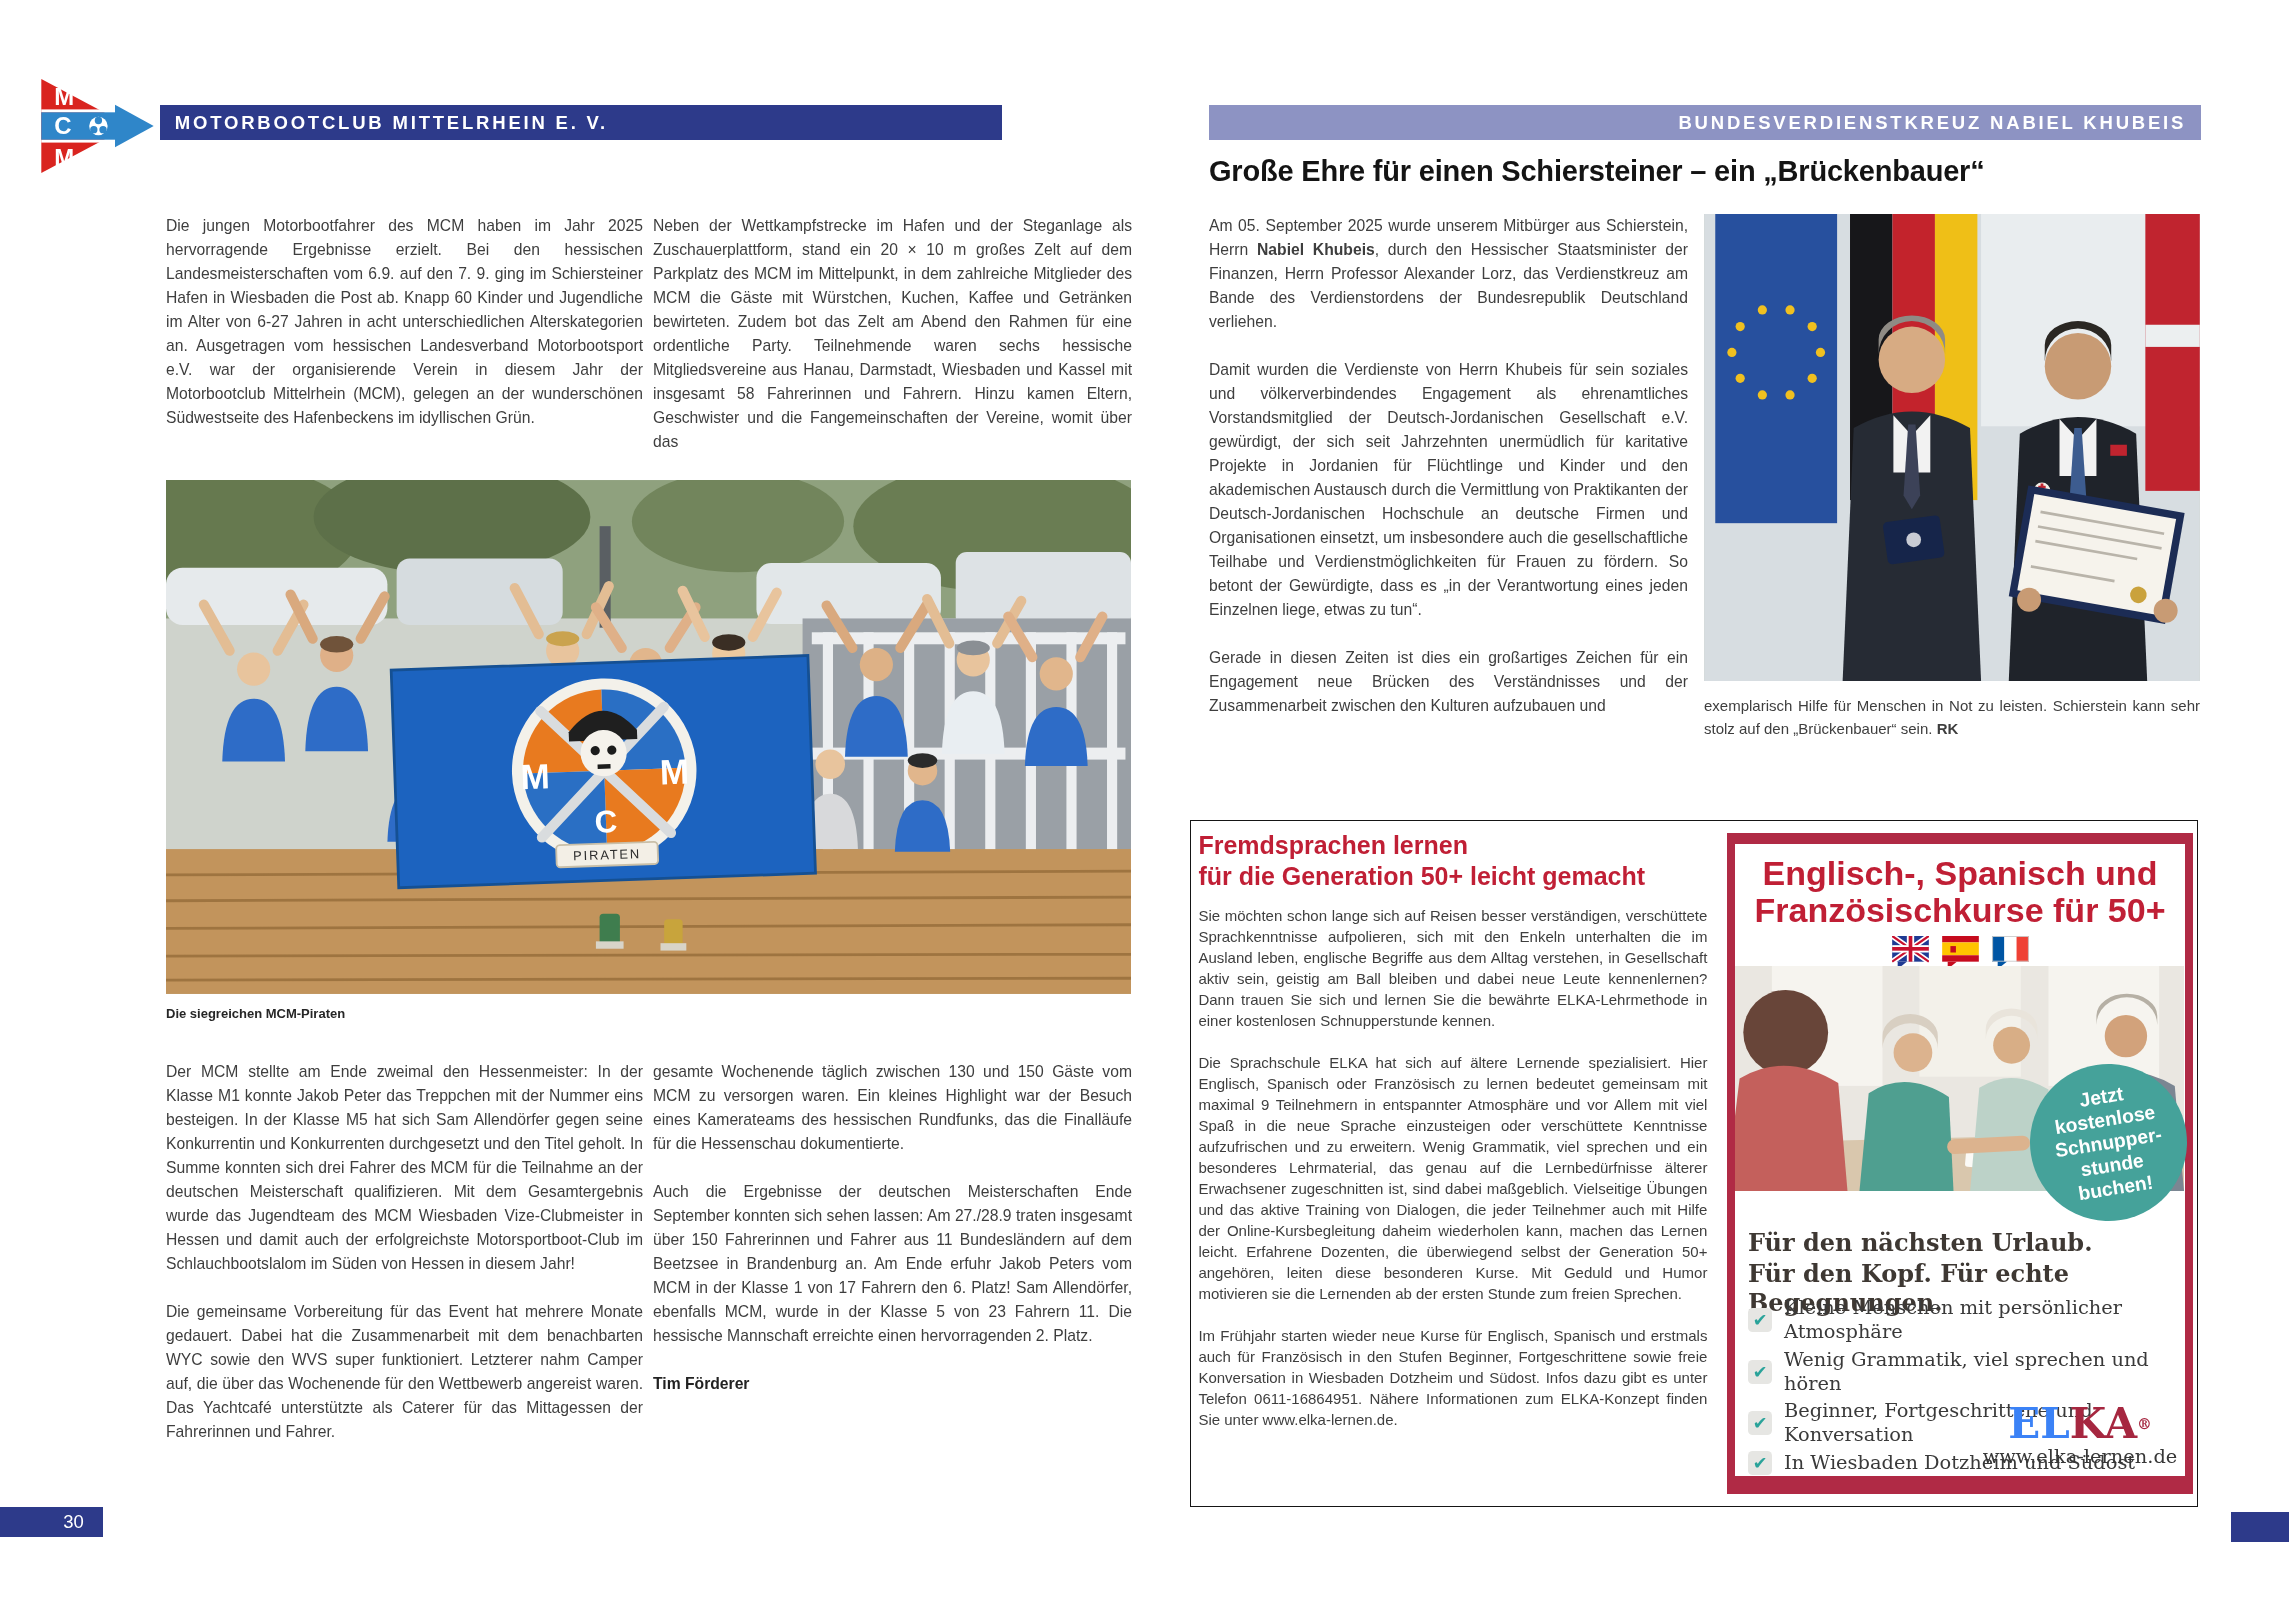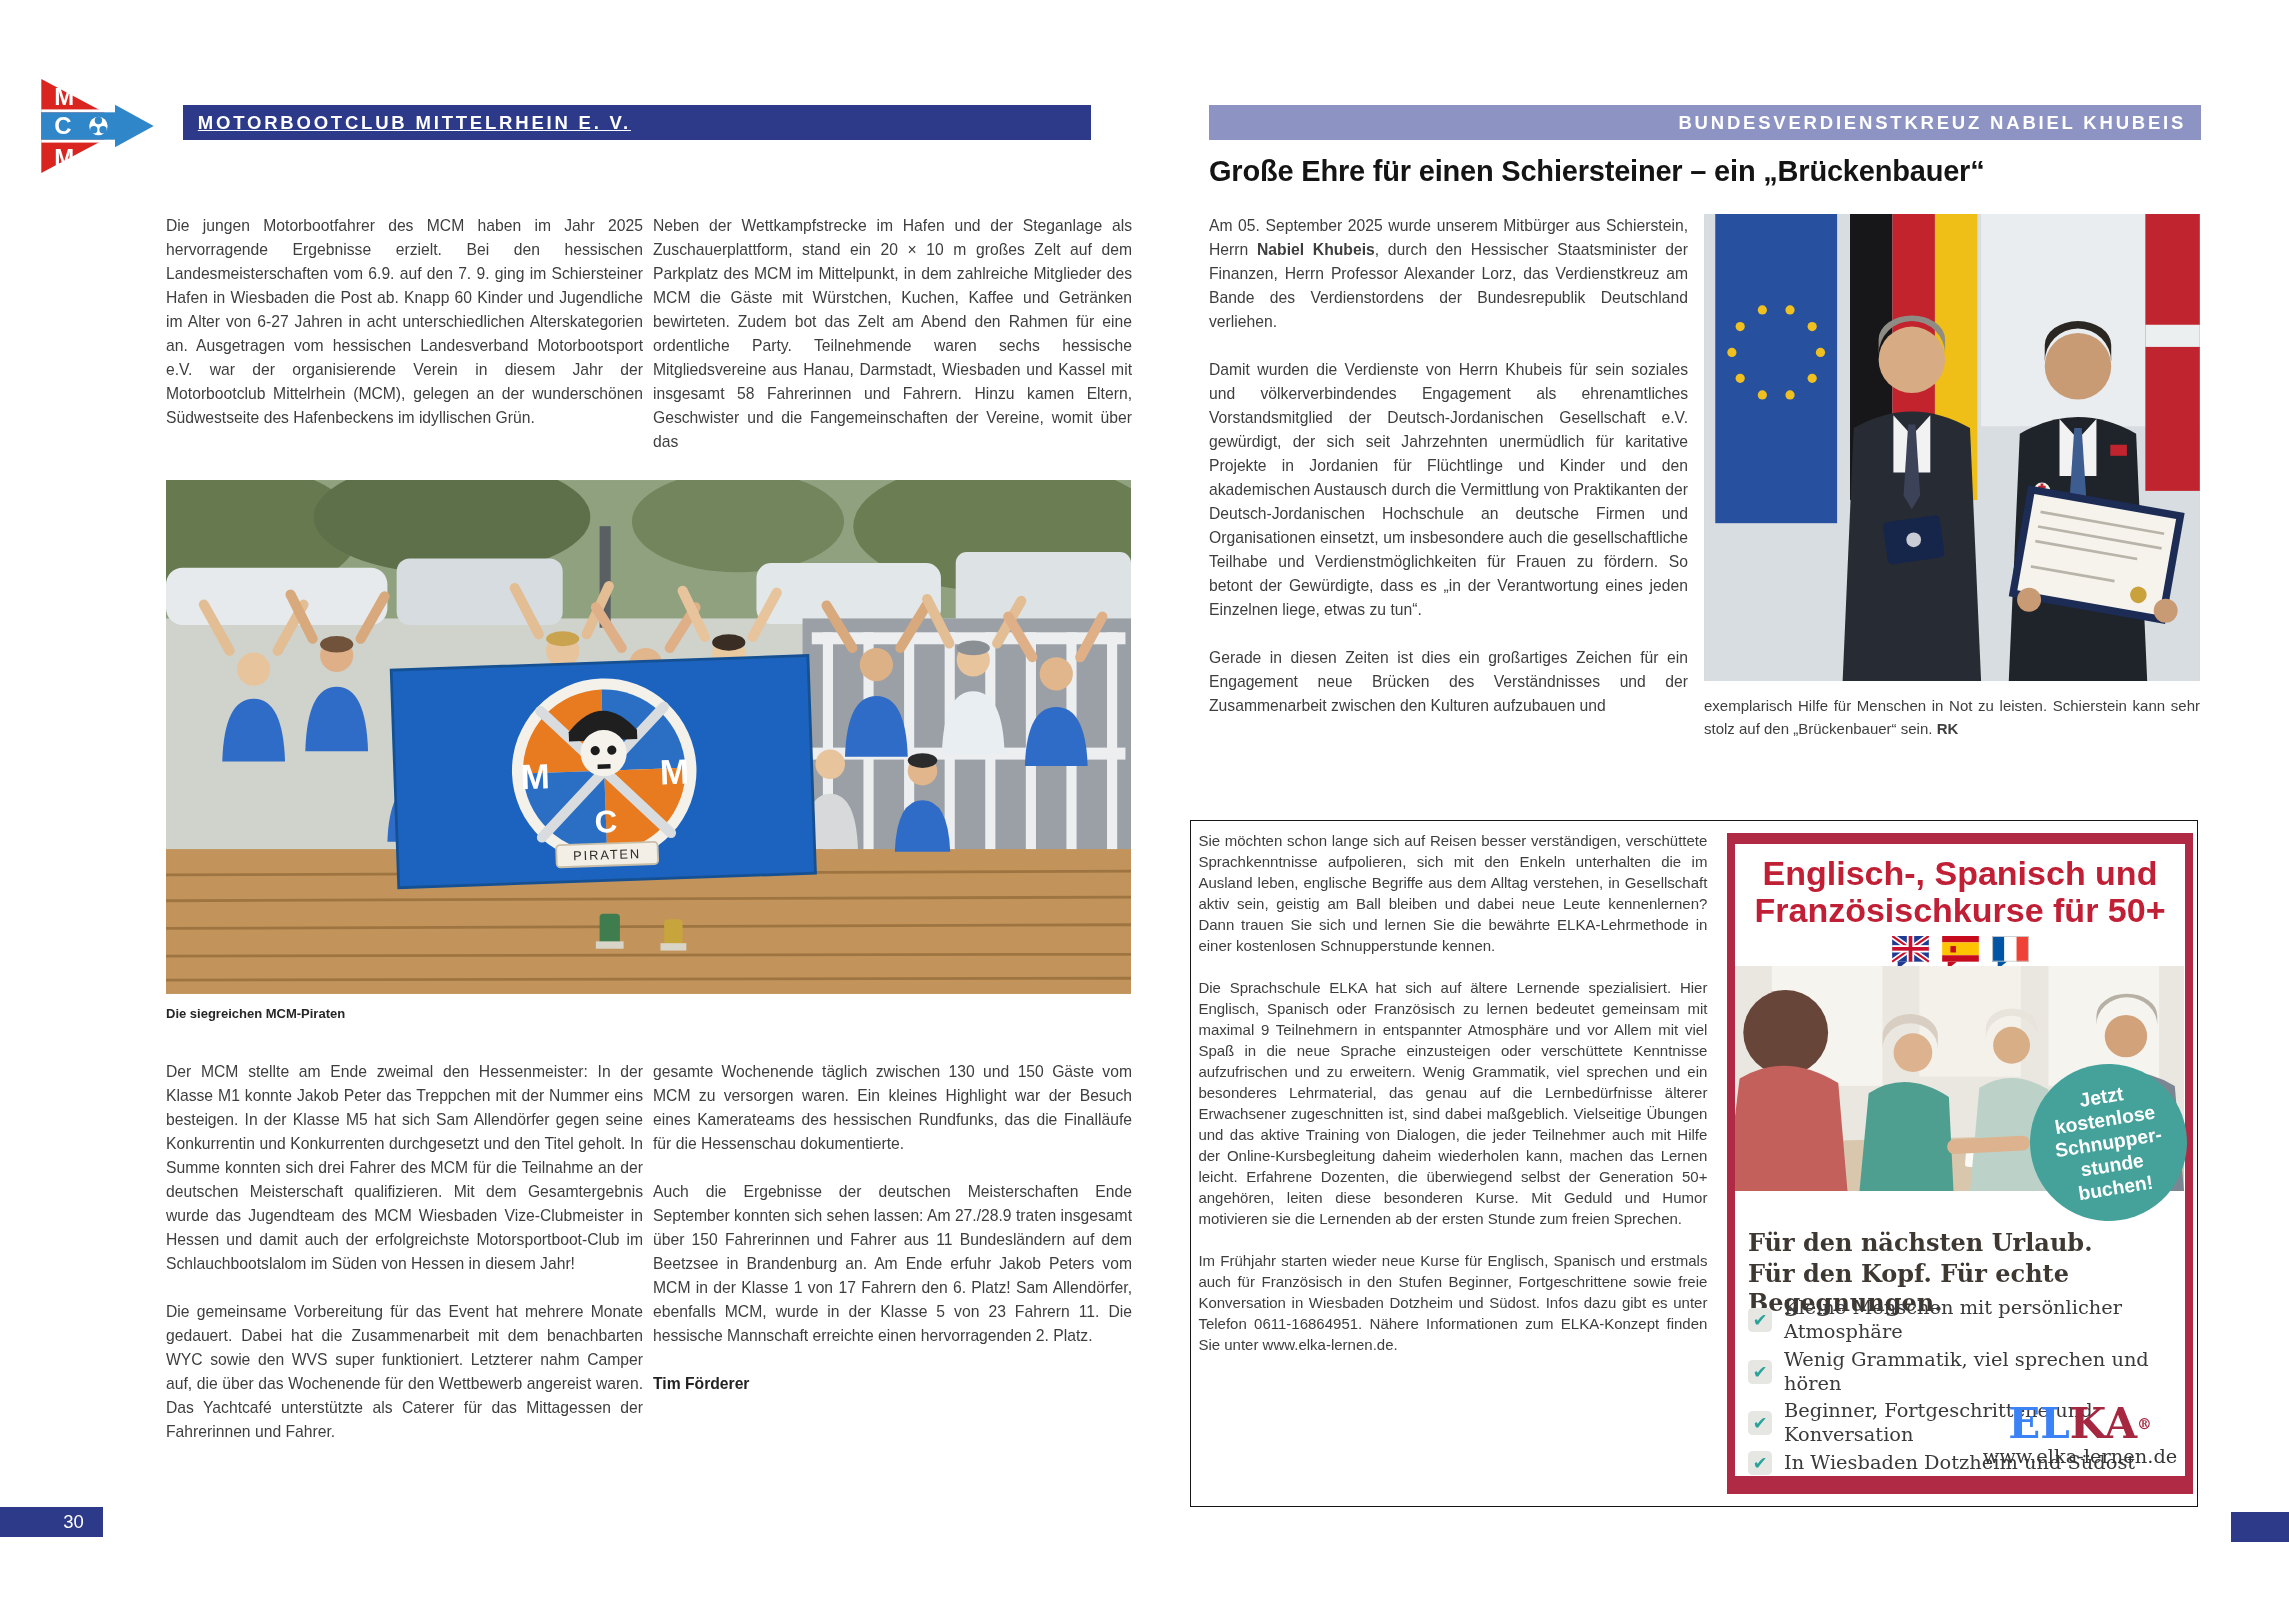--- a/index.html
+++ b/index.html
@@ -57,21 +57,21 @@
     <text x="14" y="60" font-size="26" font-weight="bold" fill="#ffffff" font-family="Liberation Sans,sans-serif">C</text>
     <text x="14" y="94" font-size="26" font-weight="bold" fill="#ffffff" font-family="Liberation Sans,sans-serif">M</text>
     <g>
       <circle cx="62" cy="51" r="10" fill="#ffffff"></circle>
       <circle cx="62" cy="45" r="4" fill="#2f86c9"></circle>
       <circle cx="57" cy="55" r="4" fill="#2f86c9"></circle>
       <circle cx="67" cy="55" r="4" fill="#2f86c9"></circle>
     </g>
   </svg>
 
-  <div class="abs hbar hbar-left" style="left:183px;top:105px;width:908px;text-decoration:underline;">
+  <div class="abs hbar hbar-left" style="left:160px;top:105px;width:842px;">
     <span>MOTORBOOTCLUB MITTELRHEIN E. V.</span>
   </div>
 
 
   <div class="abs col" style="left:166px;top:214px;width:477px;">
     <p>Die jungen Motorbootfahrer des MCM haben im Jahr 2025 hervorragende Ergebnisse erzielt. Bei den hessischen Landesmeisterschaften vom 6.9. auf den 7. 9. ging im Schiersteiner Hafen in Wiesbaden die Post ab. Knapp 60 Kinder und Jugendliche im Alter von 6-27 Jahren in acht unterschiedlichen Alterskategorien an. Ausgetragen vom hessischen Landesverband Motorbootsport e.V. war der organisierende Verein in diesem Jahr der Motorbootclub Mittelrhein (MCM), gelegen an der wunderschönen Südwestseite des Hafenbeckens im idyllischen Grün.</p>
   </div>
   <div class="abs col" style="left:653px;top:214px;width:479px;">
     <p>Neben der Wettkampfstrecke im Hafen und der Steganlage als Zuschauerplattform, stand ein 20 × 10 m großes Zelt auf dem Parkplatz des MCM im Mittelpunkt, in dem zahlreiche Mitglieder des MCM die Gäste mit Würstchen, Kuchen, Kaffee und Getränken bewirteten. Zudem bot das Zelt am Abend den Rahmen für eine ordentliche Party. Teilnehmende waren sechs hessische Mitgliedsvereine aus Hanau, Darmstadt, Wiesbaden und Kassel mit insgesamt 58 Fahrerinnen und Fahrern. Hinzu kamen Eltern, Geschwister und die Fangemeinschaften der Vereine, womit über das</p>
   </div>
@@ -310,20 +310,24 @@
     </svg>
   </div>
 
   <div class="abs caption2" style="left:1704px;top:694px;width:496px;">
     <span>exemplarisch Hilfe für Menschen in Not zu leisten. Schierstein kann sehr stolz auf den „Brückenbauer“ sein. </span><strong>RK</strong>
   </div>
 
   <div class="abs ad-outer" style="left:1190px;top:820px;width:1006px;height:685px;">
 
     <div class="abs ad-left" style="left:7.4px;top:9.2px;width:509px;">
+      <h2>
+        <span>Fremdsprachen lernen</span><br>
+        <span>für die Generation 50+ leicht gemacht</span>
+      </h2>
       <p>Sie möchten schon lange sich auf Reisen besser verständigen, verschüttete Sprachkenntnisse aufpolieren, sich mit den Enkeln unterhalten die im Ausland leben, englische Begriffe aus dem Alltag verstehen, in Gesellschaft aktiv sein, geistig am Ball bleiben und dabei neue Leute kennenlernen? Dann trauen Sie sich und lernen Sie die bewährte ELKA-Lehrmethode in einer kostenlosen Schnupperstunde kennen.</p>
       <p>Die Sprachschule ELKA hat sich auf ältere Lernende spezialisiert. Hier Englisch, Spanisch oder Französisch zu lernen bedeutet gemeinsam mit maximal 9 Teilnehmern in entspannter Atmosphäre und vor Allem mit viel Spaß in die neue Sprache einzusteigen oder verschüttete Kenntnisse aufzufrischen und zu erweitern. Wenig Grammatik, viel sprechen und ein besonderes Lehrmaterial, das genau auf die Lernbedürfnisse älterer Erwachsener zugeschnitten ist, sind dabei maßgeblich. Vielseitige Übungen und das aktive Training von Dialogen, die jeder Teilnehmer auch mit Hilfe der Online-Kursbegleitung daheim wiederholen kann, machen das Lernen leicht. Erfahrene Dozenten, die überwiegend selbst der Generation 50+ angehören, leiten diese besonderen Kurse. Mit Geduld und Humor motivieren sie die Lernenden ab der ersten Stunde zum freien Sprechen.</p>
       <p>Im Frühjahr starten wieder neue Kurse für Englisch, Spanisch und erstmals auch für Französisch in den Stufen Beginner, Fortgeschrittene sowie freie Konversation in Wiesbaden Dotzheim und Südost. Infos dazu gibt es unter Telefon 0611-16864951. Nähere Informationen zum ELKA-Konzept finden Sie unter www.elka-lernen.de.</p>
     </div>
 
     <div class="abs ad-box" style="left:536px;top:12px;width:466px;height:661px;">
 
       <div class="abs box-title" style="left:0;top:11px;">Englisch-, Spanisch und</div>
       <div class="abs box-title" style="left:0;top:48px;">Französischkurse für 50+</div>
 

